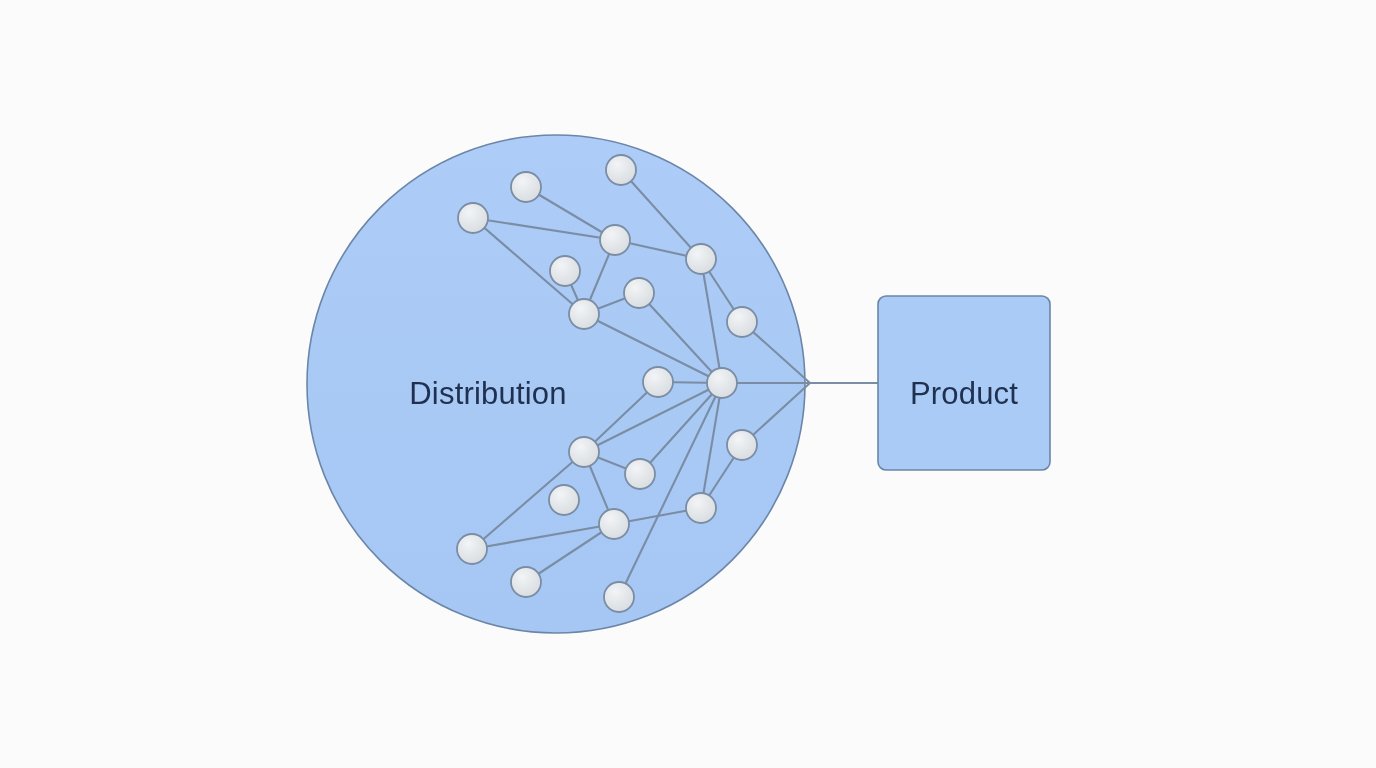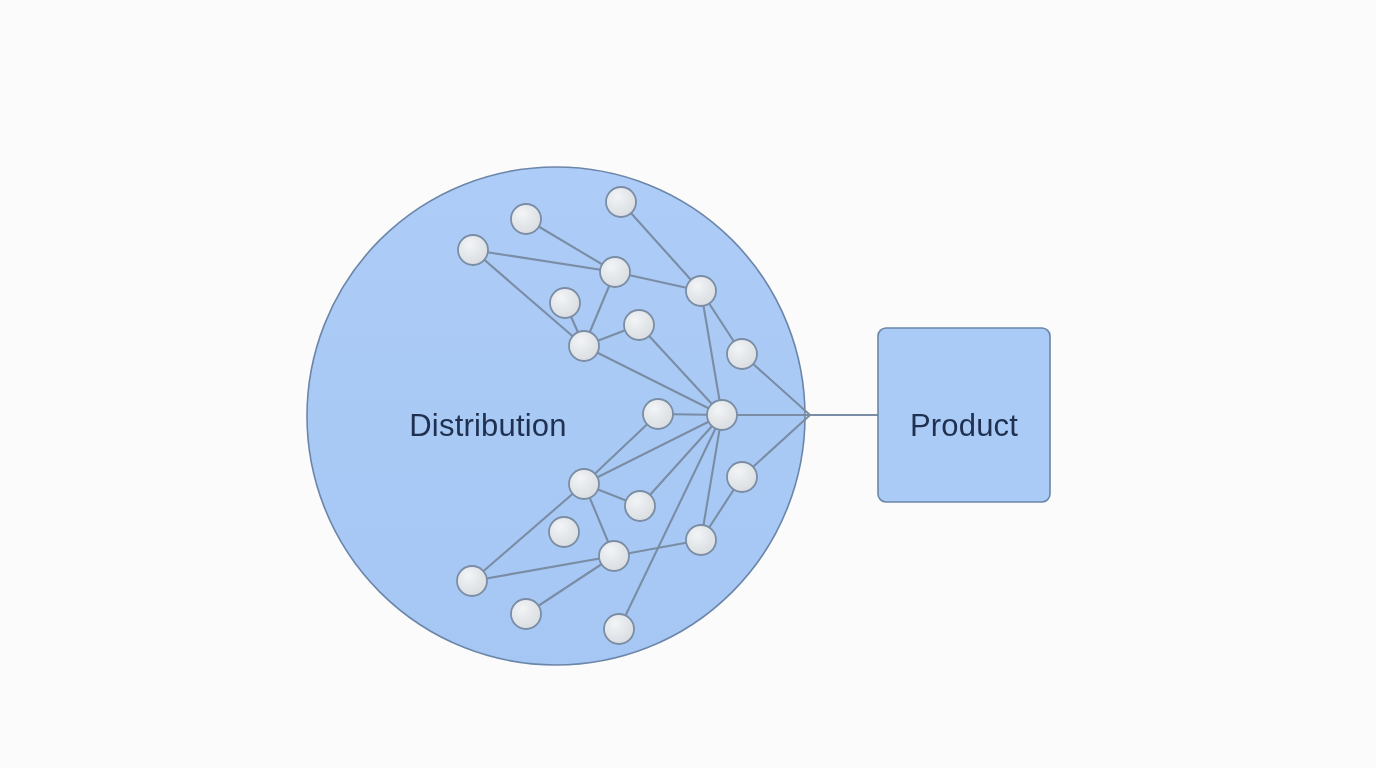--- a/index.html
+++ b/index.html
@@ -12,21 +12,20 @@
     width: 1376px;
     height: 768px;
     overflow: hidden;
     font-family: "Liberation Sans", "DejaVu Sans", sans-serif;
   }
   #canvas-wrap {
     position: relative;
     width: 1376px;
     height: 557px;
     background: #fbfbfb;
-    margin-top: 32px;
   }
   svg#diagram {
     position: absolute;
     top: 0;
     left: 0;
     width: 1376px;
     height: 768px;
     display: block;
   }
   .cluster-label {

